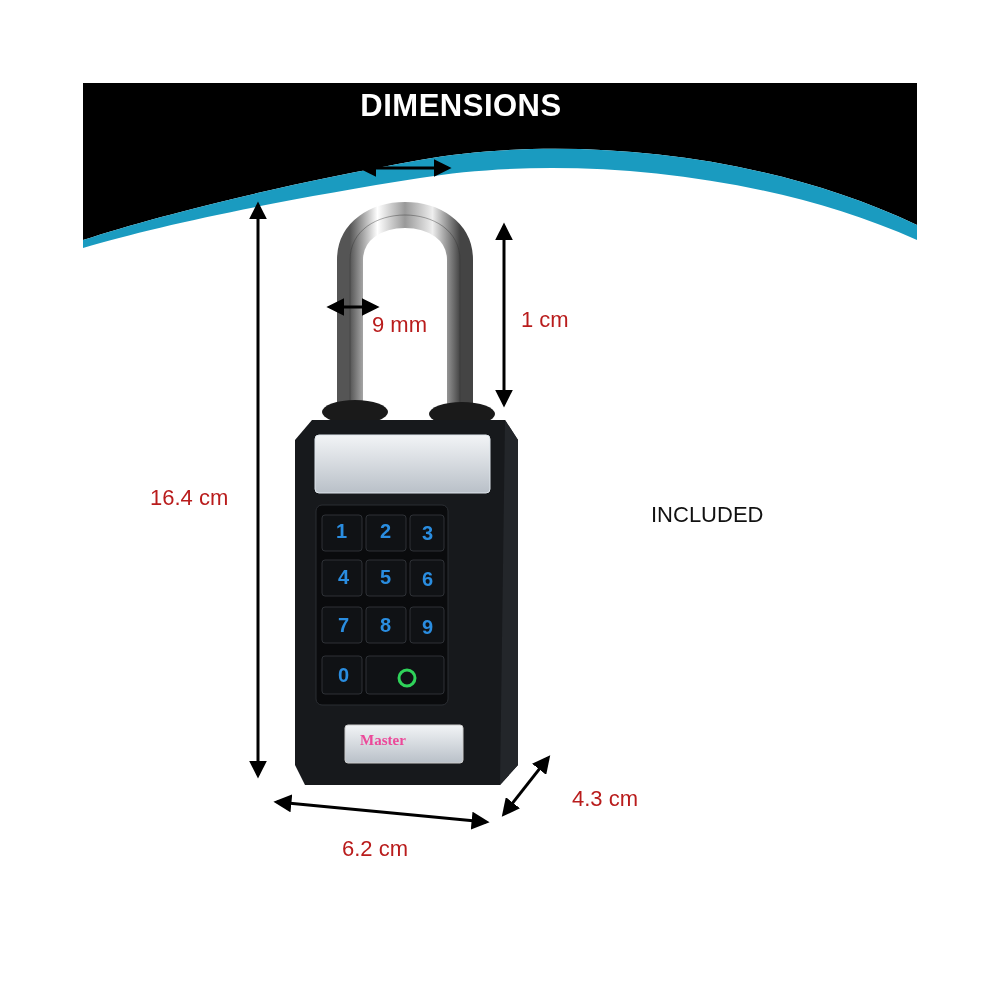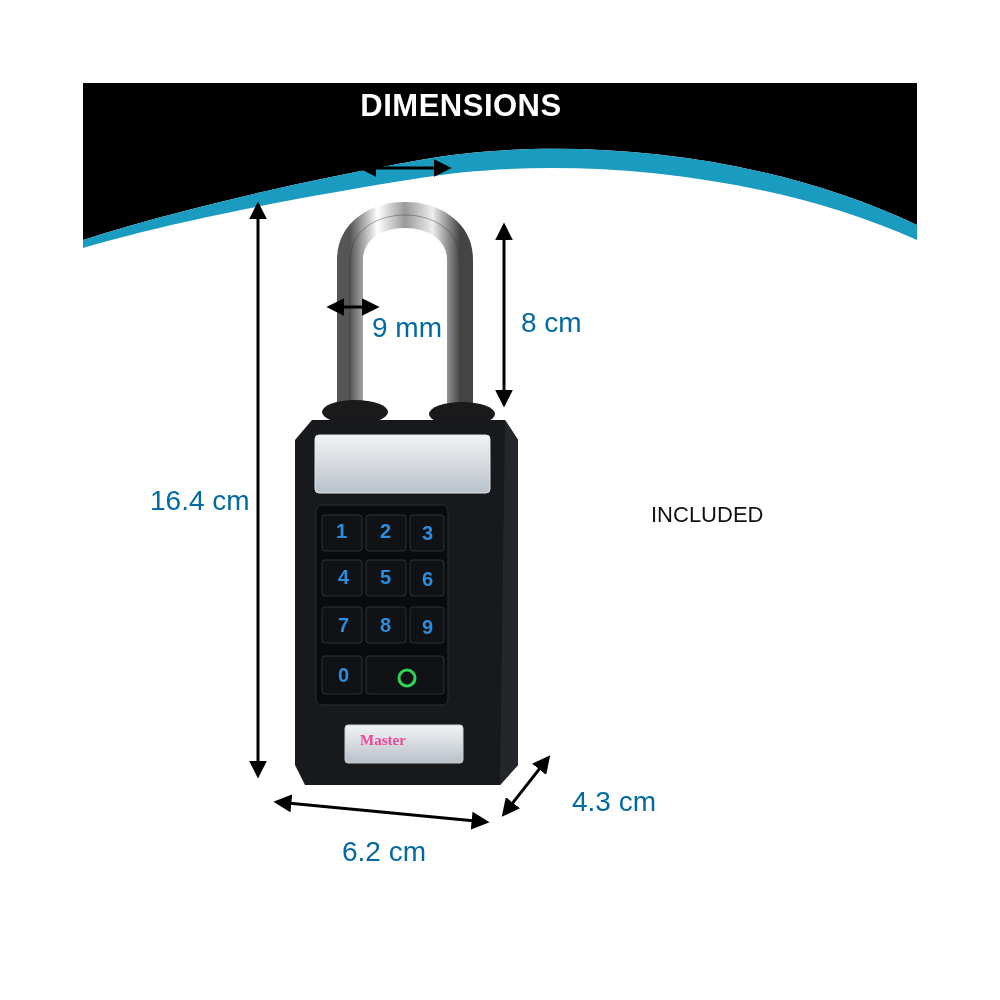--- a/index.html
+++ b/index.html
@@ -1,19 +1,19 @@
 <!DOCTYPE html>
 <html><head>
 <meta charset="utf-8">
 <style>
   html,body{margin:0;padding:0;background:#fff;}
   body{width:1000px;height:1000px;position:relative;overflow:hidden;font-family:"Liberation Sans",sans-serif;}
   .abs{position:absolute;}
   .title{position:absolute;left:83px;top:88px;width:756px;text-align:center;color:#fff;font-weight:bold;font-size:31px;letter-spacing:0.5px;}
-  .label{position:absolute;color:#0369a1;font-size:28px;}
+  .label{position:absolute;color:#b91c1c;font-size:22px;}
   .battery{position:absolute;left:651px;top:498px;color:#111;font-size:22px;line-height:34px;}
   svg.full{position:absolute;left:0;top:0;}
 </style>
 </head>
 <body>
 
 <svg class="full" width="1000" height="1000">
   <path d="M83 83 H917 V225 C760 150 560 135 420 160 C280 185 160 215 83 240 Z" fill="#000"></path>
   <path d="M83 240 C160 215 280 185 420 160 C560 135 760 150 917 225 V240 C760 170 560 155 420 178 C280 200 160 225 83 248 Z" fill="#1a9bc0"></path>
 </svg>
@@ -87,20 +87,20 @@
     <line x1="362" y1="168" x2="448" y2="168" marker-start="url(#ah)" marker-end="url(#ah)"></line>
     <line x1="330" y1="307" x2="376" y2="307" marker-start="url(#ah)" marker-end="url(#ah)"></line>
     <line x1="504" y1="226" x2="504" y2="404" marker-start="url(#ah)" marker-end="url(#ah)"></line>
     <line x1="258" y1="205" x2="258" y2="775" marker-start="url(#ah)" marker-end="url(#ah)"></line>
     <line x1="277" y1="802" x2="486" y2="822" marker-start="url(#ah)" marker-end="url(#ah)"></line>
     <line x1="548" y1="758" x2="504" y2="814" marker-start="url(#ah)" marker-end="url(#ah)"></line>
   </g>
 </svg>
 
 <div class="label" style="left:372px;top:312px;">9 mm</div>
-<div class="label" style="left:521px;top:307px;">8 cm</div>
+<div class="label" style="left:521px;top:307px;">1 cm</div>
 <div class="label" style="left:150px;top:485px;">16.4 cm</div>
 <div class="label" style="left:342px;top:836px;">6.2 cm</div>
 <div class="label" style="left:572px;top:786px;">4.3 cm</div>
 
 <div class="battery">
   <div>INCLUDED</div>
 </div>
 
 </body></html>

